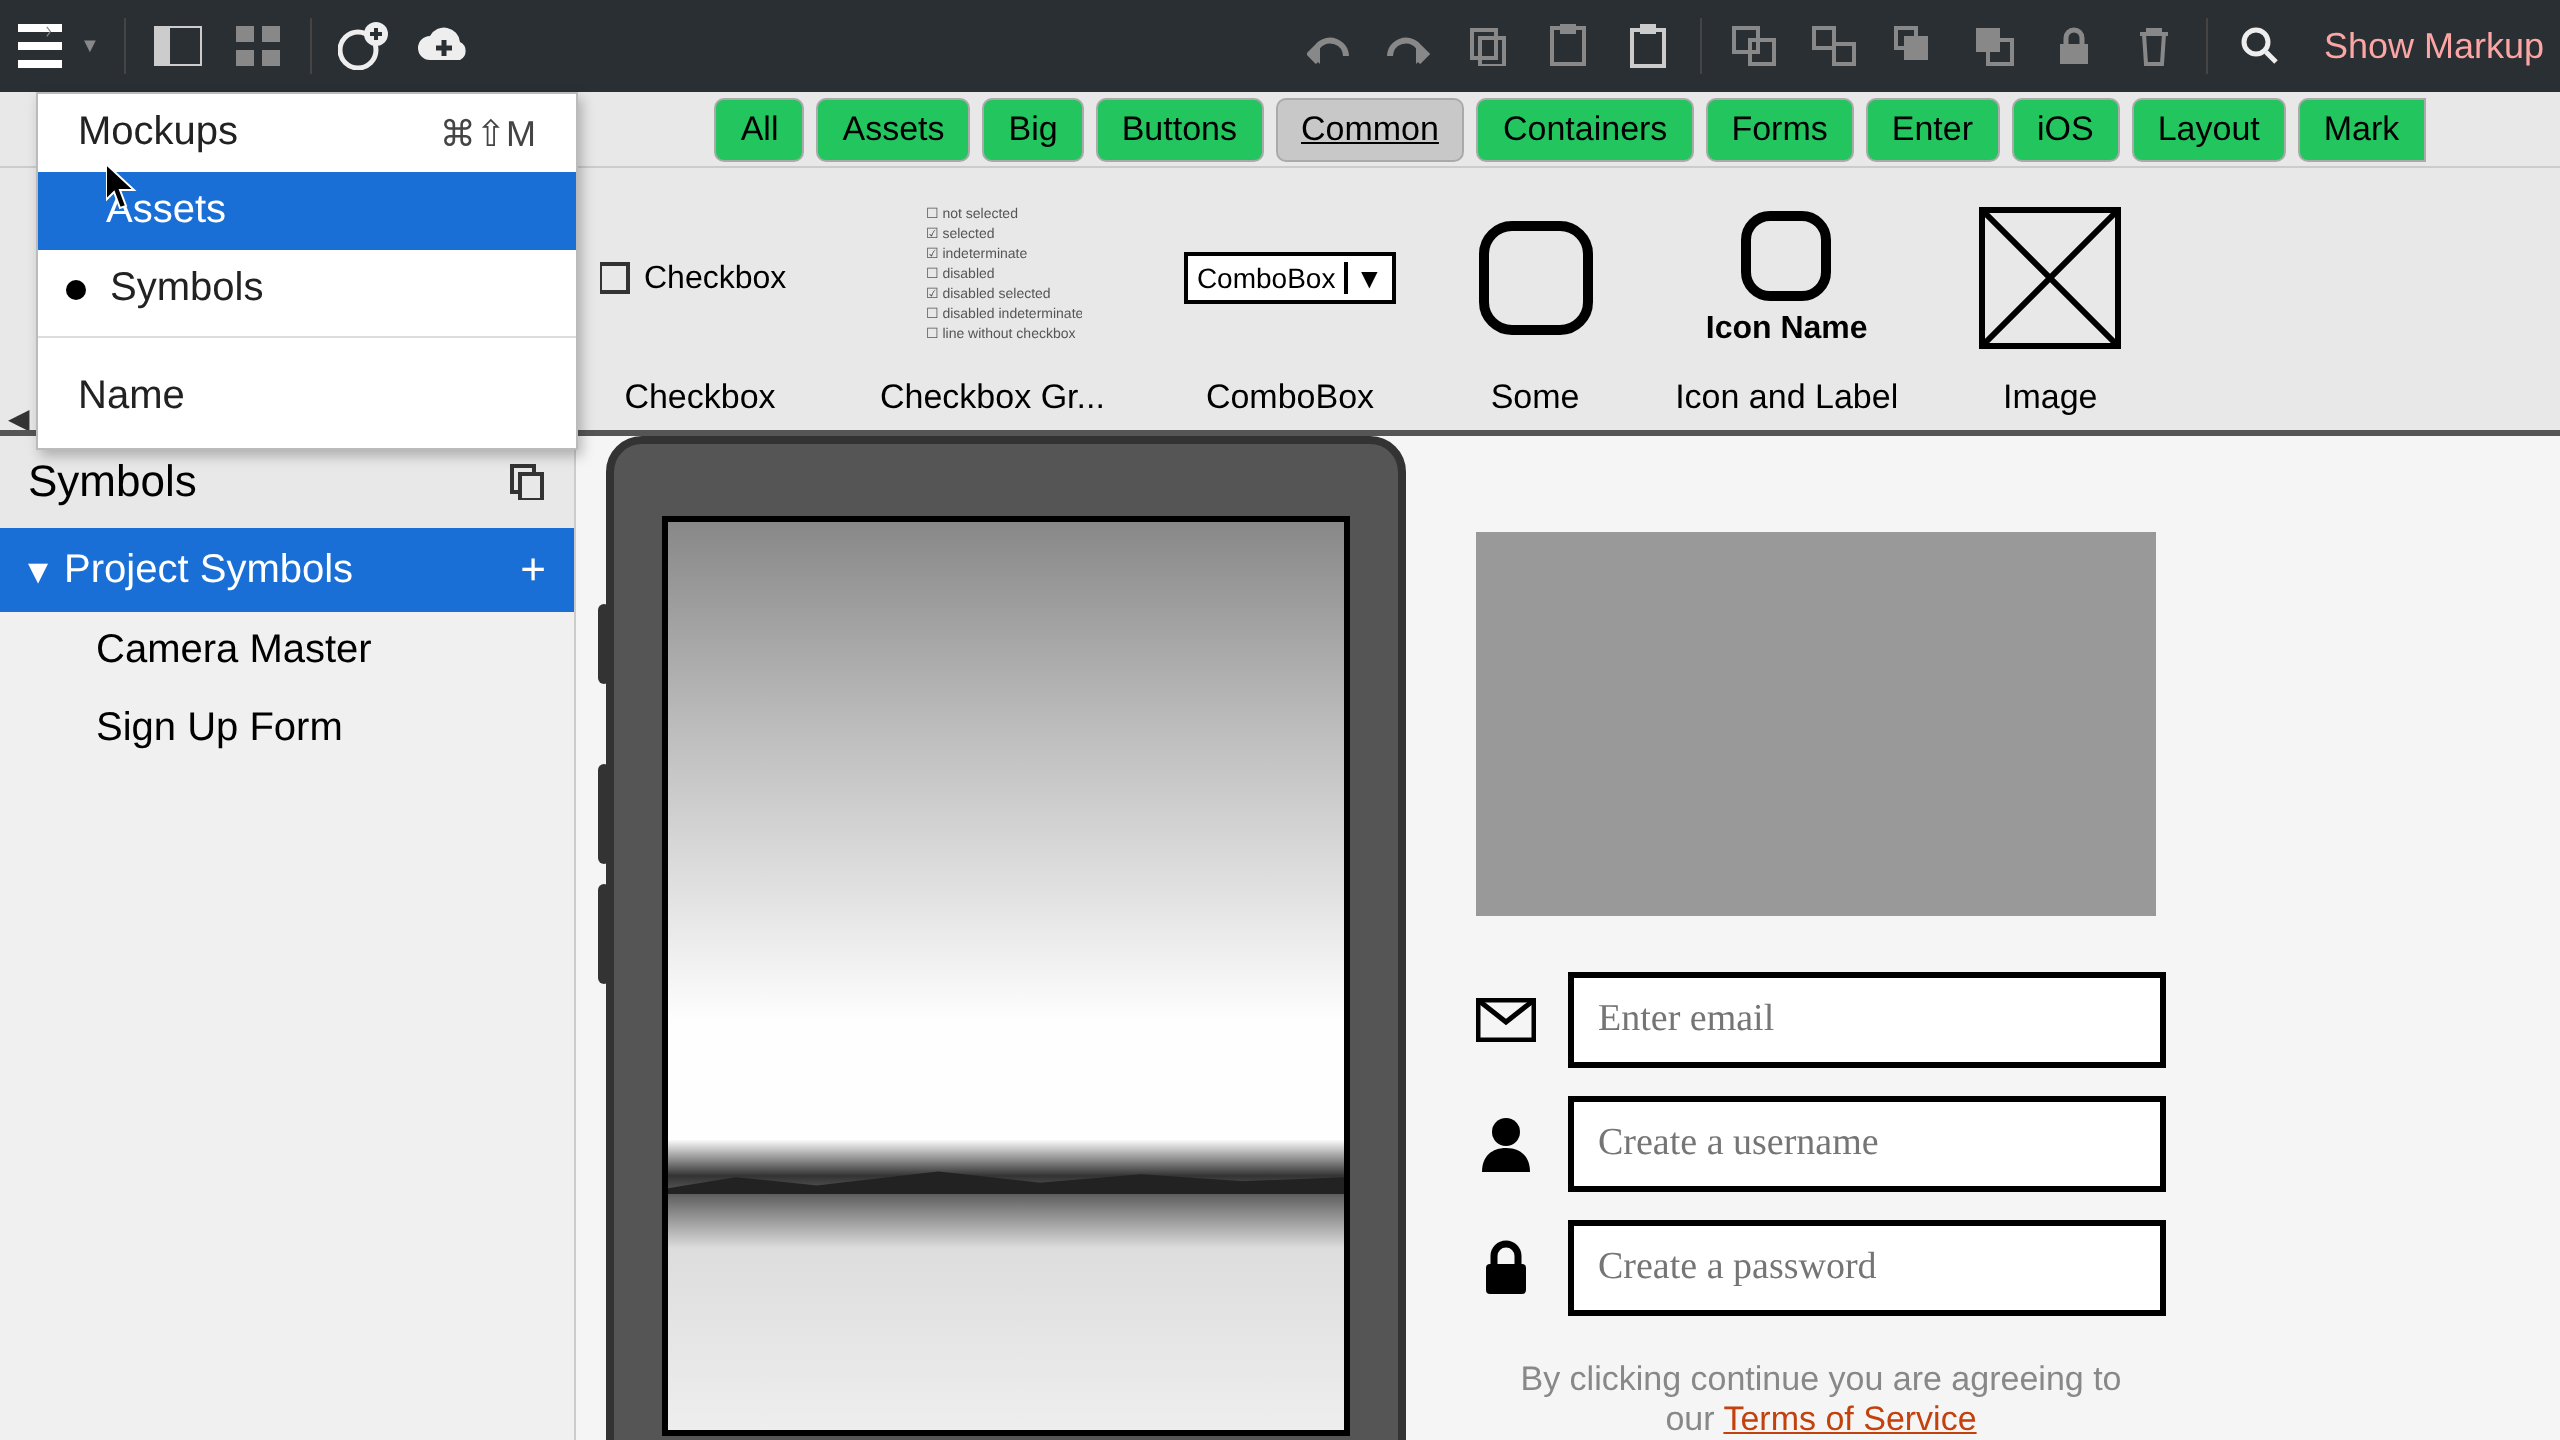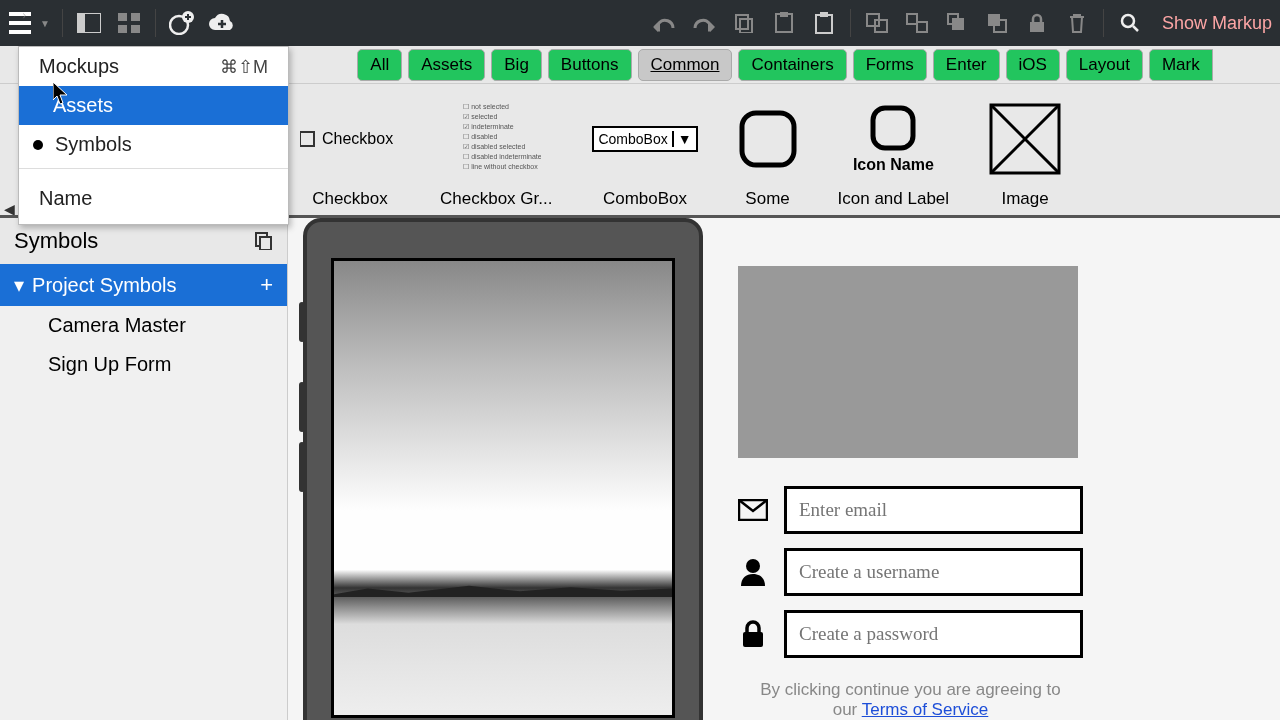--- a/index.html
+++ b/index.html
@@ -55,21 +55,21 @@
 .sky { width: 100%; height: 100%; background: linear-gradient(180deg, #888 0%, #bbb 22%, #fefefe 55%, #fefefe 68%, #333 72%, #ddd 80%, #eee 100%); position: relative; }
 .mountains { position: absolute; bottom: 26%; left: 0; right: 0; height: 14px; background: #222; clip-path: polygon(0 80%, 10% 40%, 22% 70%, 40% 20%, 55% 60%, 70% 30%, 85% 55%, 100% 40%, 100% 100%, 0 100%); }
 
 
 .form-area { width: 345px; padding-top: 0; display: flex; flex-direction: column; margin-top: 48px; }
 .gray-box { width: 340px; height: 230px; background: #999; margin-bottom: 28px; }
 .form-row { display: flex; align-items: center; gap: 16px; margin-bottom: 14px; }
 .form-row .ficon { width: 30px; display: flex; justify-content: center; }
 .form-input { flex: 1; border: 3px solid #000; padding: 10px 12px; font-size: 19px; font-family: 'Comic Sans MS', cursive; background: #fff; }
 .terms { font-size: 17px; color: #888; text-align: center; margin-top: 8px; padding: 0 10px; font-family: 'Comic Sans MS', cursive; }
-.terms a { color: #1d4ed8; text-decoration: underline; }
+.terms a { color: #c2410c; text-decoration: underline; }
 
 svg { display: block; }
 </style>
 </head>
 <body>
 
 <div class="top-toolbar">
   <div class="tb-icon">
     <svg width="26" height="22" viewBox="0 0 26 22">
         <path d="M0 2h22M0 11h22M0 20h22" stroke="#fff" stroke-width="4"></path>

